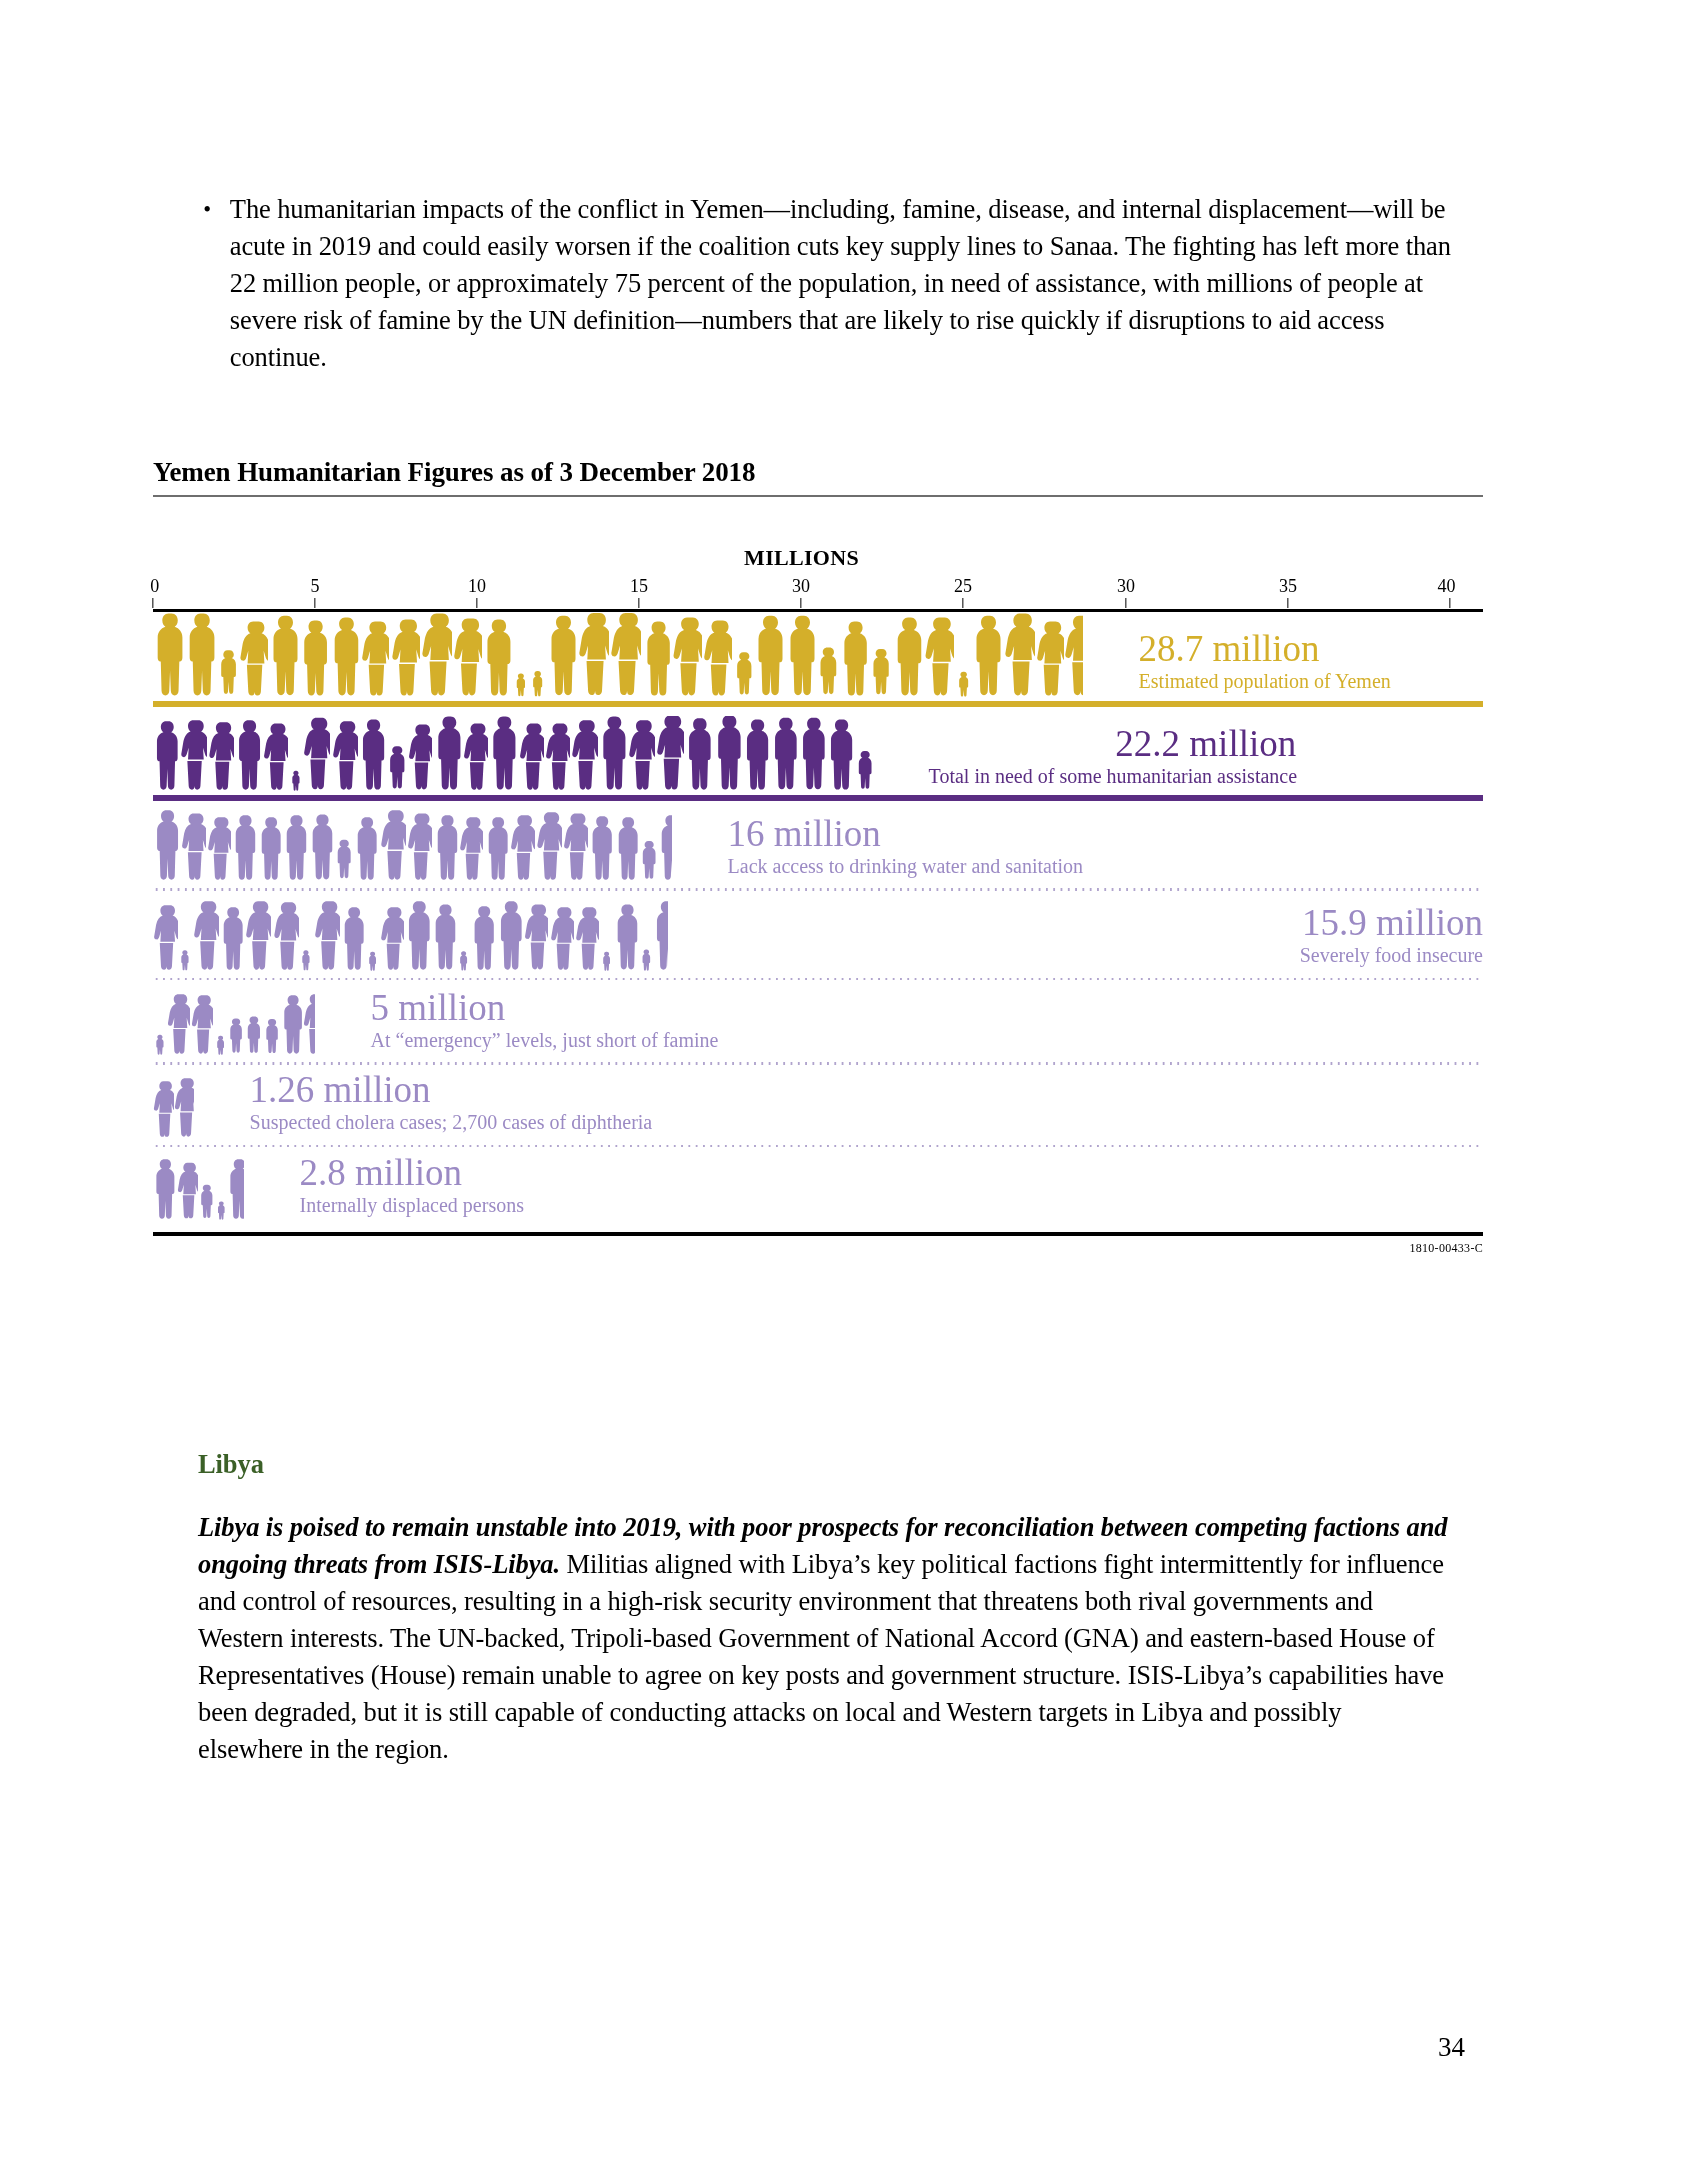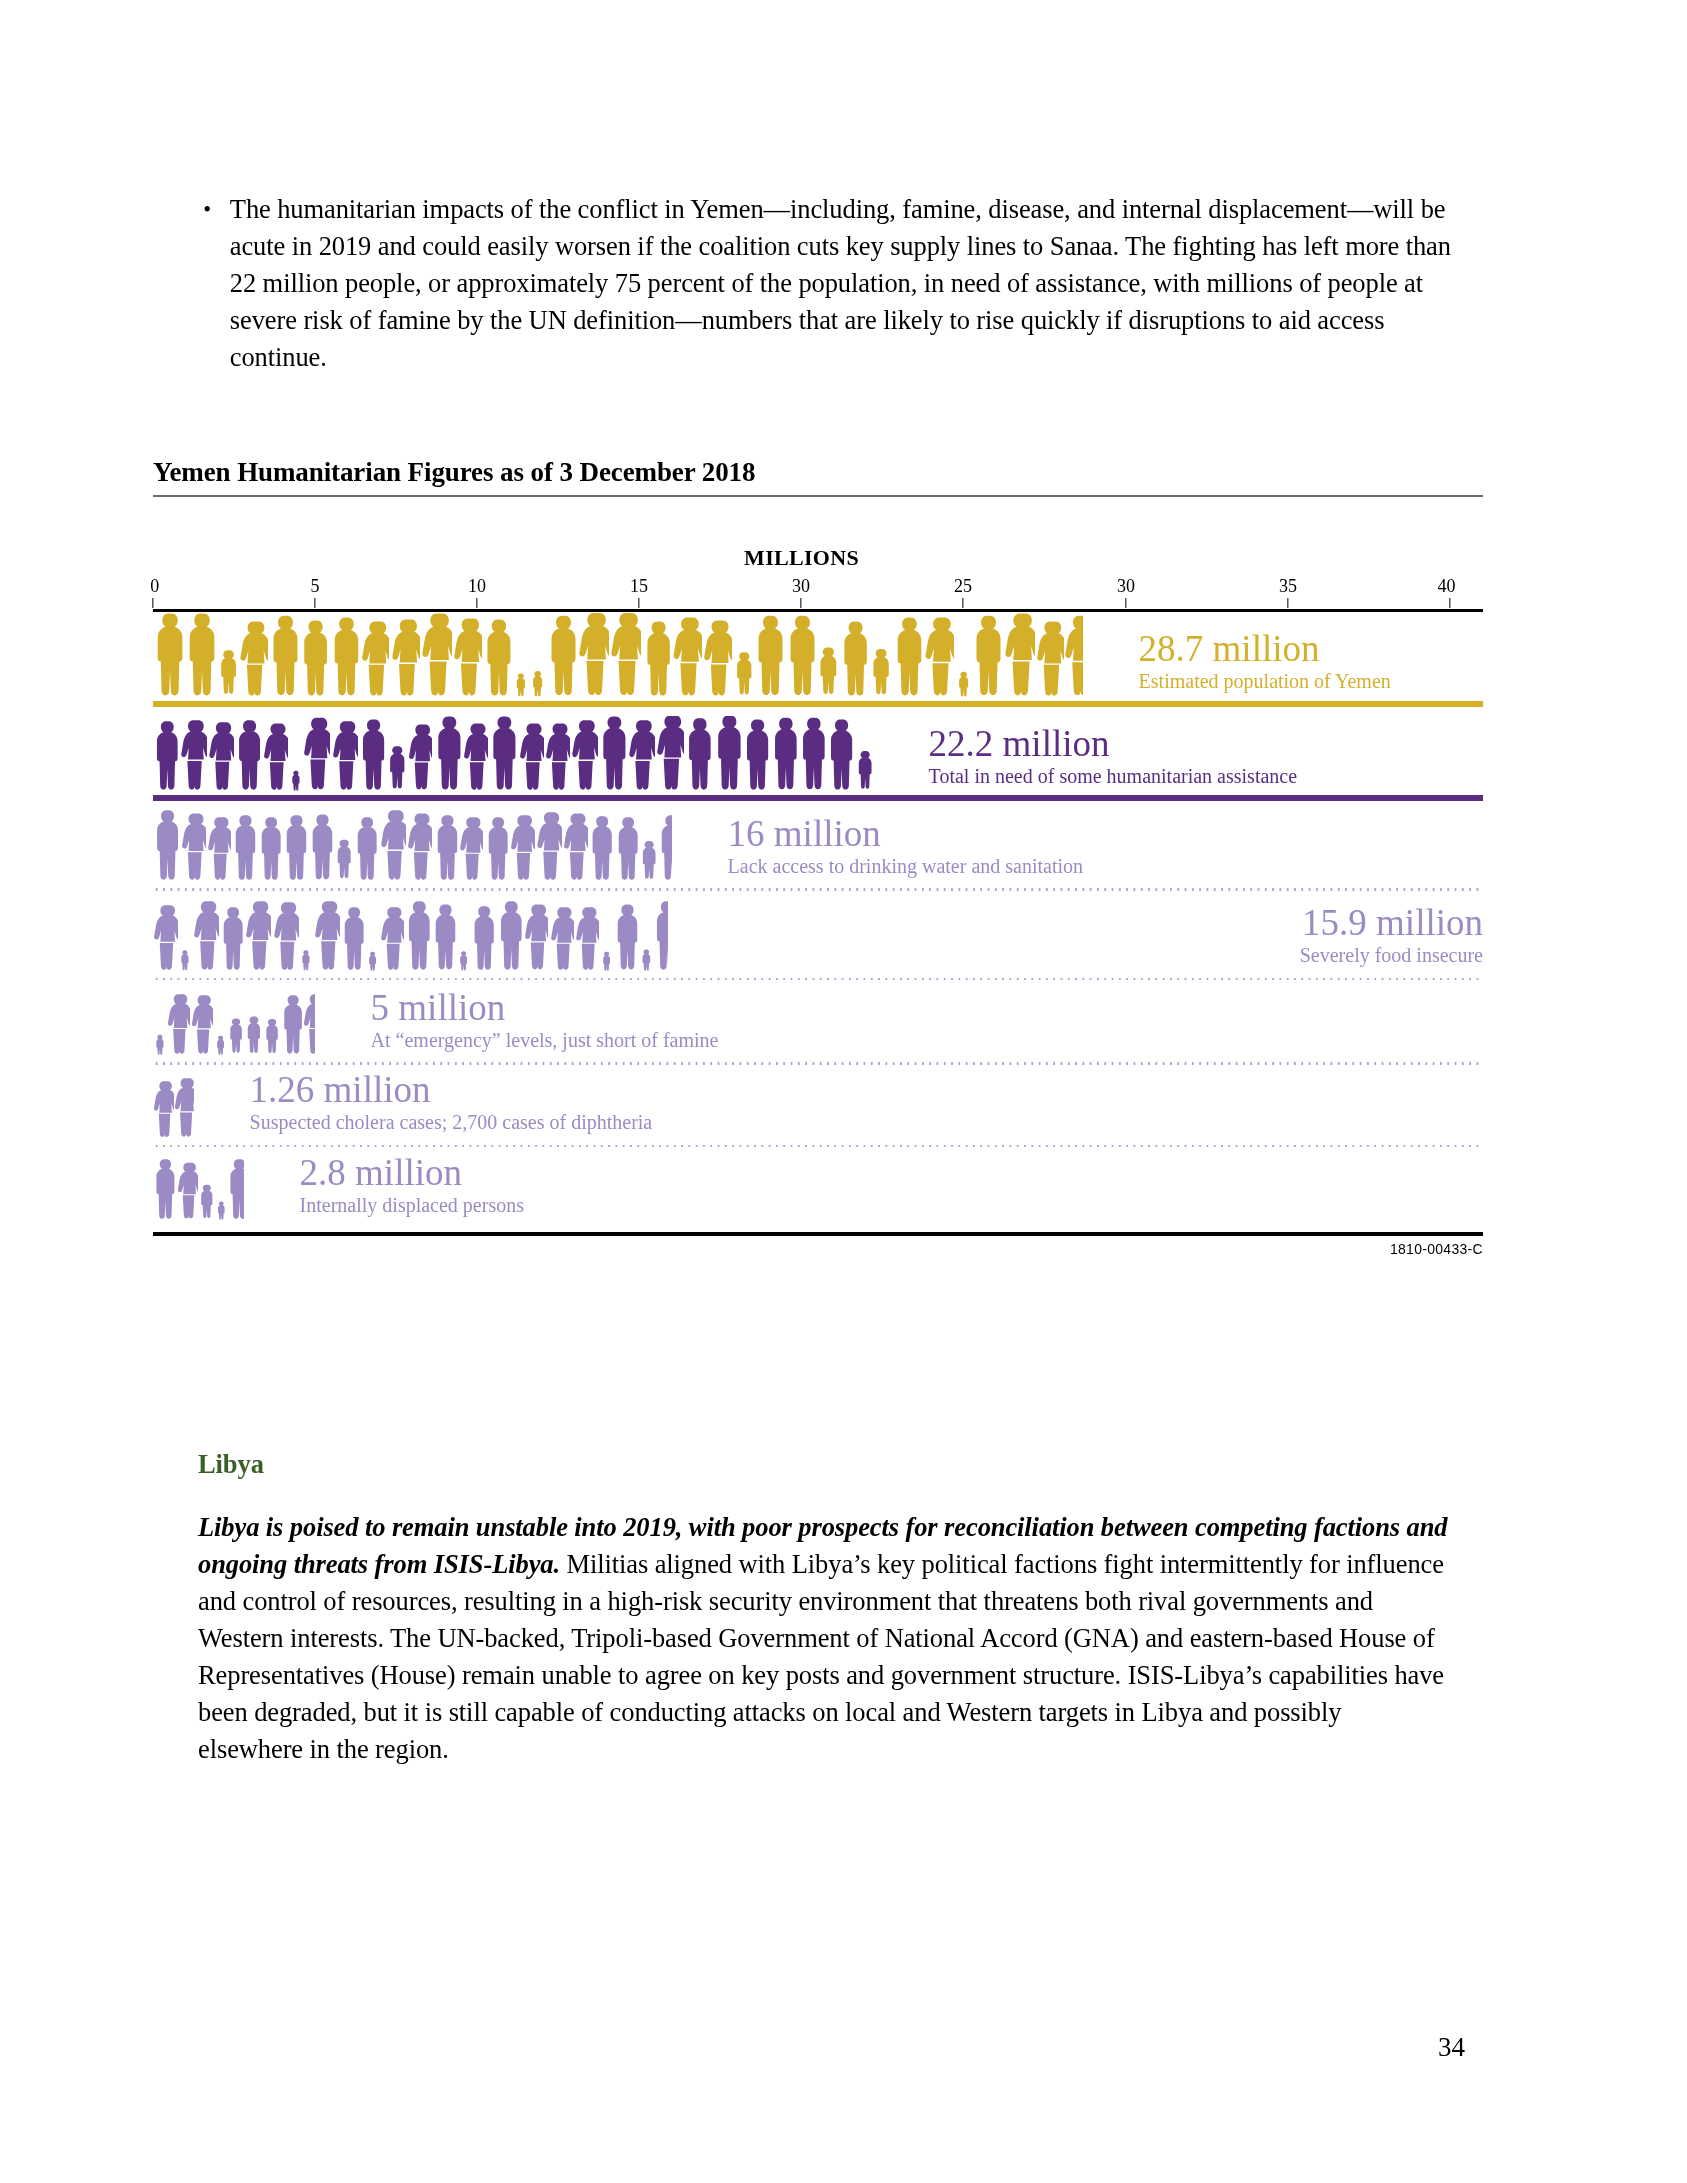--- a/index.html
+++ b/index.html
@@ -175,22 +175,22 @@
 
   .fig-bottom-rule {
     width: 1330px;
     height: 3.3px;
     background: #000;
     margin-top: 2.6px;
   }
   .fig-id {
     width: 1330px;
     text-align: right;
-    font-size: 14px;
-    font-family: Liberation Sans, sans-serif;
+    font-size: 12px;
+    font-family: Liberation Serif, serif;
     padding-top: 5.3px;
     letter-spacing: 0.3px;
   }
 
   
   .libya {
     position: absolute;
     left: 198px;
     top: 1449px;
     width: 1254px;
@@ -477,21 +477,21 @@
                 <path d="M20 2c-5 0-8 4-8 9 0 4 2 7 4 8-6 2-10 7-10 14v26c0 3 1 5 3 5l1 0 1 38c0 3 2 6 5 6s5-3 5-6l1-26 1 26c0 3 2 6 5 6s5-3 5-6l1-38 1 0c2 0 3-2 3-5V33c0-7-4-12-10-14 2-1 4-4 4-8 0-5-3-9-8-9z" fill="#5A2D82"></path>
               </svg>
               <svg viewBox="0 0 40 110" width="26.5" height="73" class="pfig" style="margin-left: 1.3px;">
                 <path d="M20 2c-5 0-8 4-8 9 0 4 2 7 4 8-6 2-10 7-10 14v26c0 3 1 5 3 5l1 0 1 38c0 3 2 6 5 6s5-3 5-6l1-26 1 26c0 3 2 6 5 6s5-3 5-6l1-38 1 0c2 0 3-2 3-5V33c0-7-4-12-10-14 2-1 4-4 4-8 0-5-3-9-8-9z" fill="#5A2D82"></path>
               </svg>
               <svg viewBox="0 0 40 110" width="18.5" height="50" class="pfig" style="margin-left: 0.7px;">
                 <path d="M20 22c-5 0-8 4-8 8 0 4 2 6 4 7-5 2-8 6-8 12v20c0 3 1 4 3 4l1 0 1 27c0 3 2 5 4 5s4-2 4-5l1-18 1 18c0 3 2 5 4 5s4-2 4-5l1-27 1 0c2 0 3-1 3-4V49c0-6-3-10-8-12 2-1 4-3 4-7 0-4-3-8-8-8z" fill="#5A2D82"></path>
               </svg>
             </div>
             <div class="label-box">
-              <div class="big-num" style="color: rgb(90, 45, 130);">22.2 million</div>
+              <div class="big-num" style="color: rgb(90, 45, 130); text-align: center;">22.2 million</div>
               <div class="sub-cap" style="color: rgb(90, 45, 130);">Total in need of some humanitarian assistance</div>
             </div>
           </div>
         </div>
         <div class="row-rule" style="background: rgb(90, 45, 130); height: 6px; margin-top: 4px; margin-bottom: 9.3px;"></div>
         <div class="row" style="height: 71px;">
           <div class="row-inner">
             <div class="pictos" style="width: 519px;">
               <svg viewBox="0 0 40 110" width="26.5" height="72" class="pfig" style="margin-left: 0px;">
                 <path d="M20 2c-5 0-8 4-8 9 0 4 2 7 4 8-6 2-10 7-10 14v26c0 3 1 5 3 5l1 0 1 38c0 3 2 6 5 6s5-3 5-6l1-26 1 26c0 3 2 6 5 6s5-3 5-6l1-38 1 0c2 0 3-2 3-5V33c0-7-4-12-10-14 2-1 4-4 4-8 0-5-3-9-8-9z" fill="#9B8AC4"></path>

